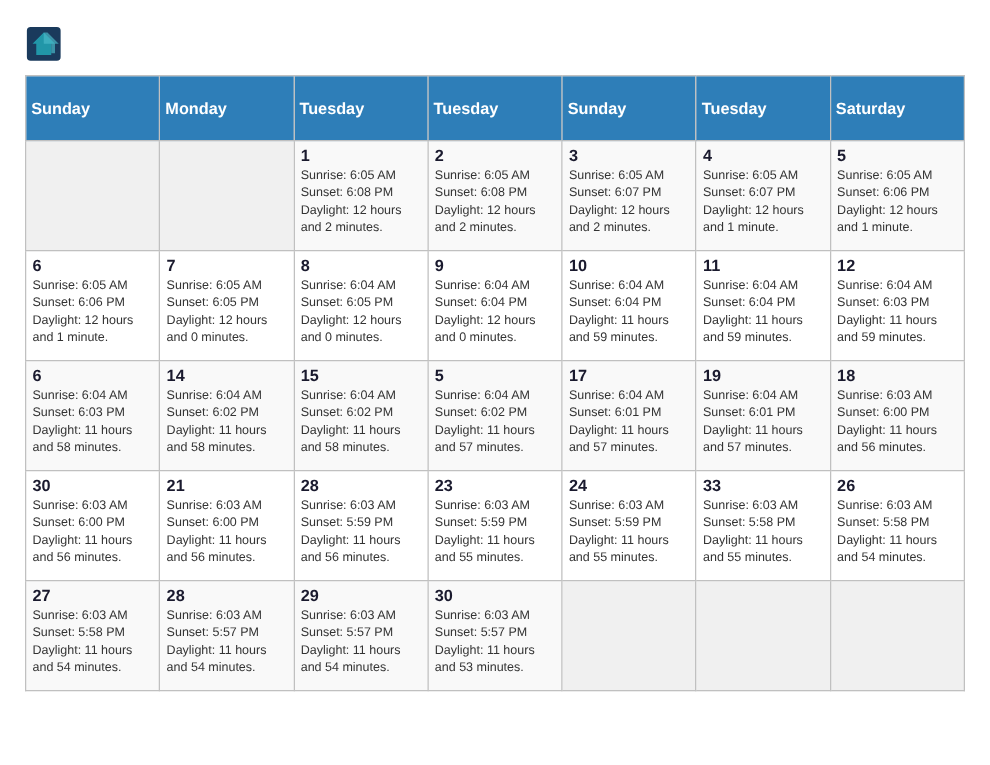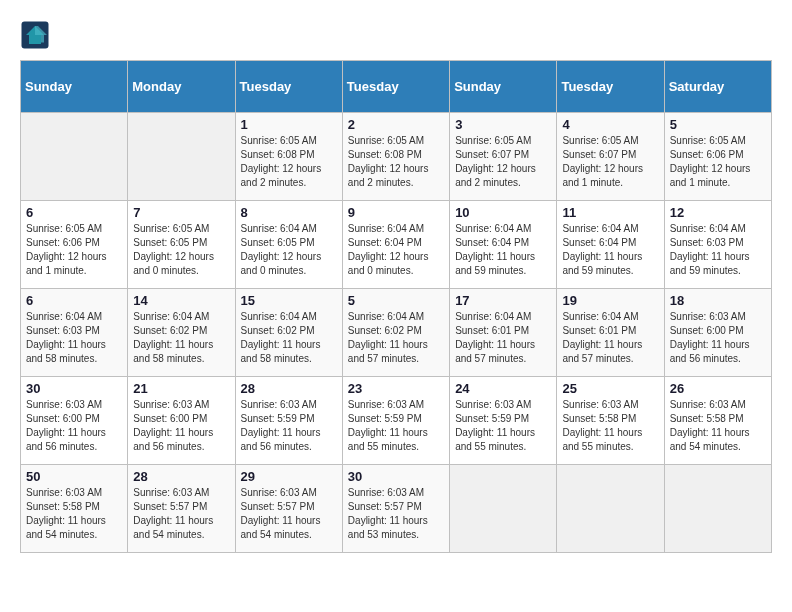--- a/index.html
+++ b/index.html
@@ -272,35 +272,35 @@
 Sunset: 5:59 PM
 Daylight: 11 hours and 55 minutes.</div>
         </td>
         <td>
           <span class="day-num">24</span>
           <div class="day-info" style="white-space: pre-line;">Sunrise: 6:03 AM
 Sunset: 5:59 PM
 Daylight: 11 hours and 55 minutes.</div>
         </td>
         <td>
-          <span class="day-num">25</span>
+          <span class="day-num">33</span>
           <div class="day-info" style="white-space: pre-line;">Sunrise: 6:03 AM
 Sunset: 5:58 PM
 Daylight: 11 hours and 55 minutes.</div>
         </td>
         <td>
           <span class="day-num">26</span>
           <div class="day-info" style="white-space: pre-line;">Sunrise: 6:03 AM
 Sunset: 5:58 PM
 Daylight: 11 hours and 54 minutes.</div>
         </td>
       </tr>
       <tr>
         <td>
-          <span class="day-num">50</span>
+          <span class="day-num">27</span>
           <div class="day-info" style="white-space: pre-line;">Sunrise: 6:03 AM
 Sunset: 5:58 PM
 Daylight: 11 hours and 54 minutes.</div>
         </td>
         <td>
           <span class="day-num">28</span>
           <div class="day-info" style="white-space: pre-line;">Sunrise: 6:03 AM
 Sunset: 5:57 PM
 Daylight: 11 hours and 54 minutes.</div>
         </td>

